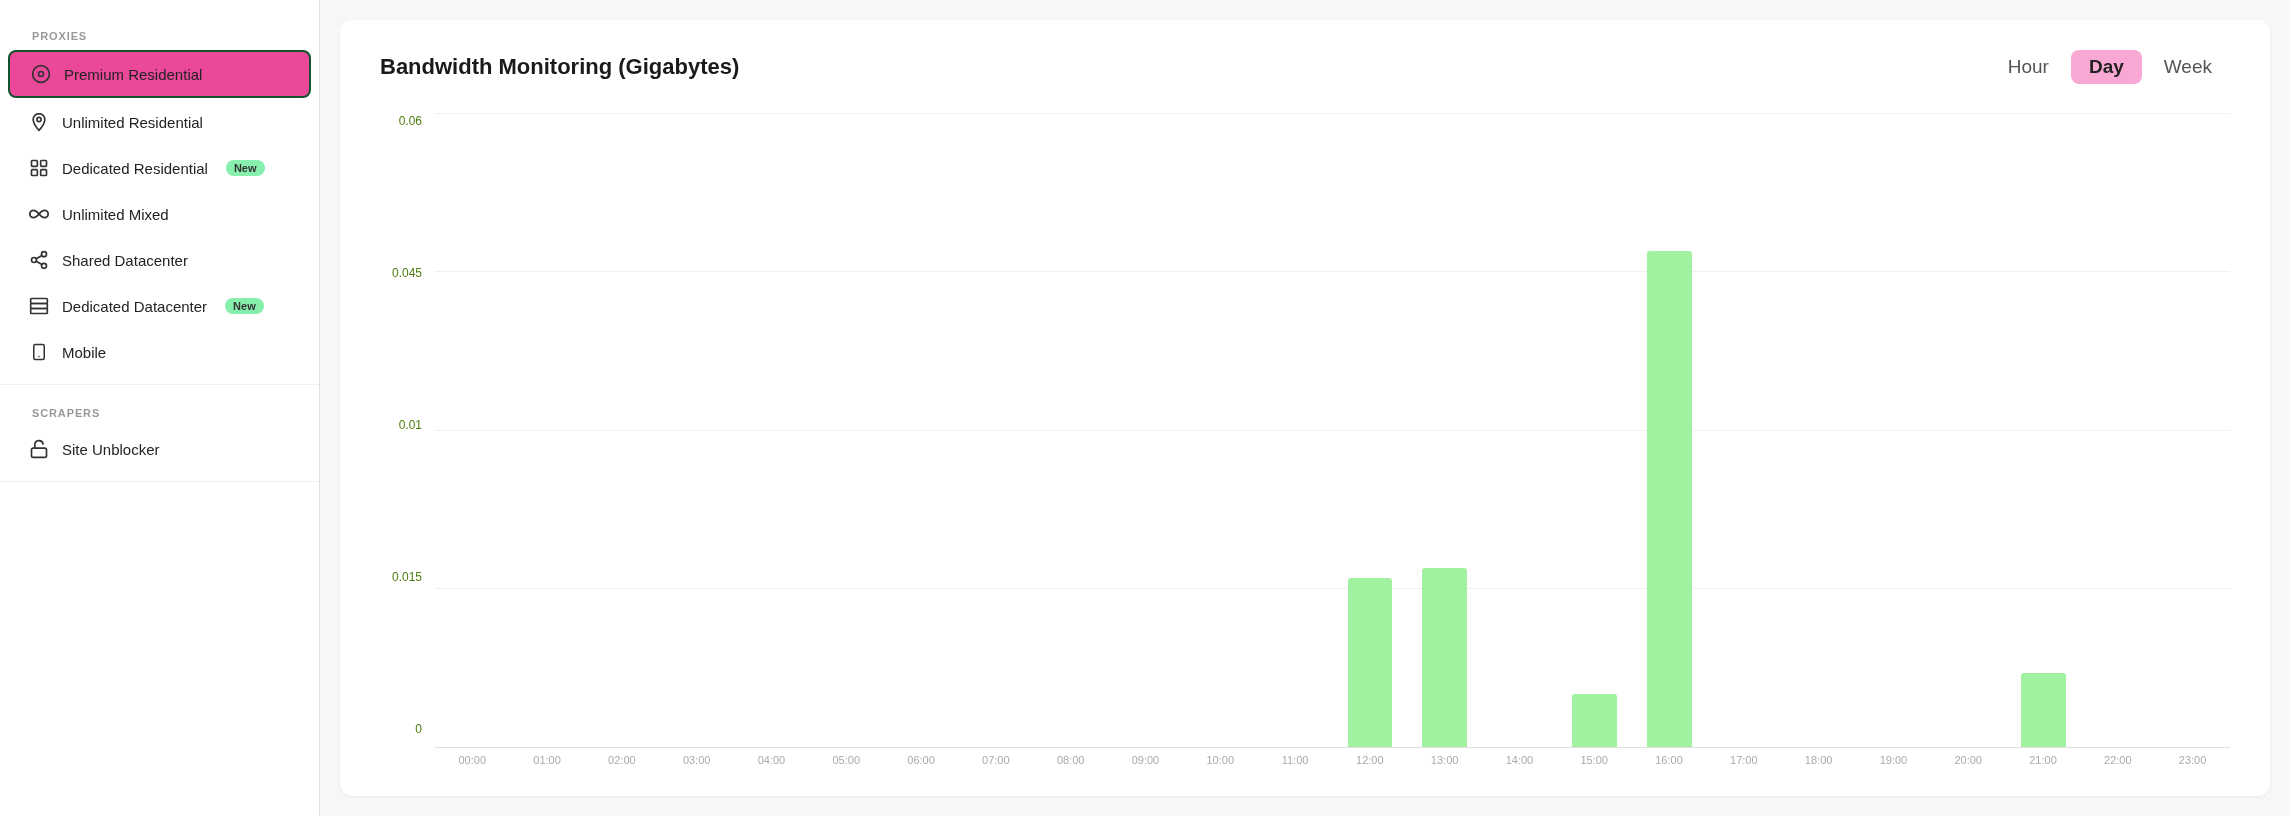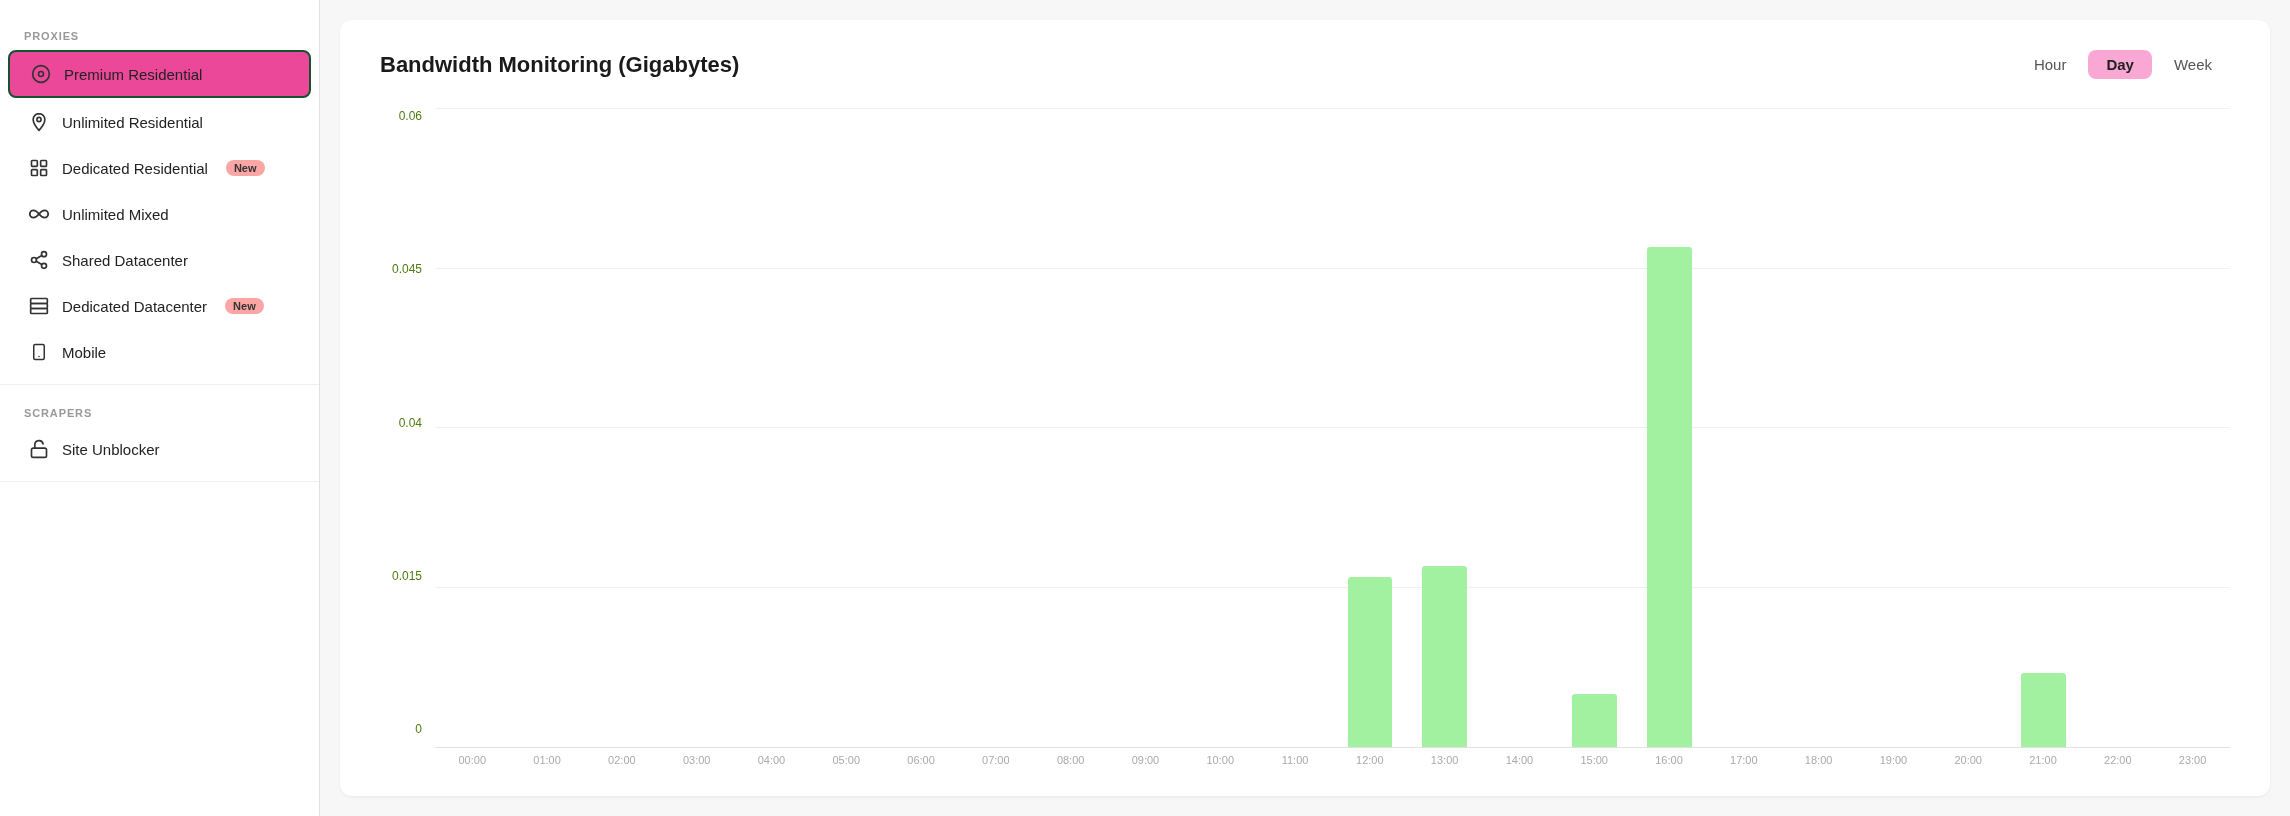--- a/index.html
+++ b/index.html
@@ -14,21 +14,21 @@
       flex-direction: column;
       padding: 16px 0;
       overflow-y: auto;
     }
 
     .section-label {
       font-size: 11px;
       font-weight: 600;
       color: #999;
       letter-spacing: 0.08em;
-      padding: 14px 24px 6px 24px;
+      padding: 14px 24px 6px 32px;
       text-transform: uppercase;
     }
 
     .nav-item {
       display: flex;
       align-items: center;
       gap: 12px;
       padding: 11px 16px 11px 20px;
       cursor: pointer;
       border-radius: 8px;
@@ -53,21 +53,21 @@
       flex-shrink: 0;
     }
 
     .nav-item-label {
       font-size: 15px;
       color: #222;
       font-weight: 400;
     }
 
     .badge-new {
-      background: #fca5a5;
+      background: #86efac;
       color: #333;
       font-size: 11px;
       font-weight: 600;
       padding: 2px 8px;
       border-radius: 20px;
       margin-left: 6px;
     }
 
     .sidebar-divider {
       height: 1px;
@@ -111,21 +111,21 @@
       display: flex;
       align-items: center;
       gap: 4px;
     }
 
     .time-btn {
       padding: 6px 18px;
       border-radius: 8px;
       border: none;
       background: transparent;
-      font-size: 15px;
+      font-size: 19px;
       color: #555;
       cursor: pointer;
       font-weight: 400;
     }
 
     .time-btn.active {
       background: #f9a8d4;
       color: #222;
       font-weight: 600;
     }
@@ -326,21 +326,21 @@
         <button class="time-btn active">Day</button>
         <button class="time-btn">Week</button>
       </div>
     </div>
 
     <div class="chart-area">
 
       <div class="chart-y-labels">
         <span class="y-label">0.06</span>
         <span class="y-label">0.045</span>
-        <span class="y-label">0.04</span>
+        <span class="y-label">0.01</span>
         <span class="y-label">0.015</span>
         <span class="y-label">0</span>
       </div>
 
       <div class="chart-plot" id="chart-plot">
         <div class="grid-lines">
           <div class="grid-line" style="bottom: 25%"></div>
           <div class="grid-line" style="bottom: 50%"></div>
           <div class="grid-line" style="bottom: 75%"></div>
           <div class="grid-line" style="bottom: 100%"></div>

